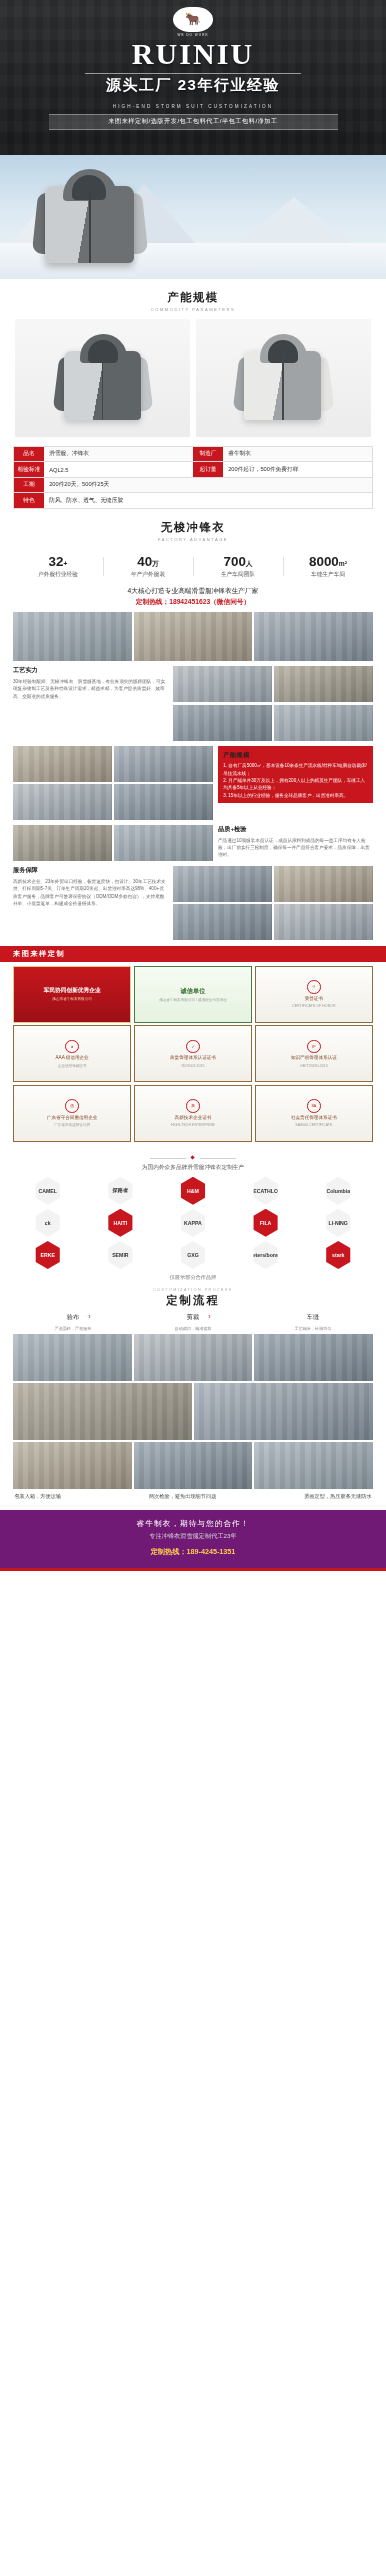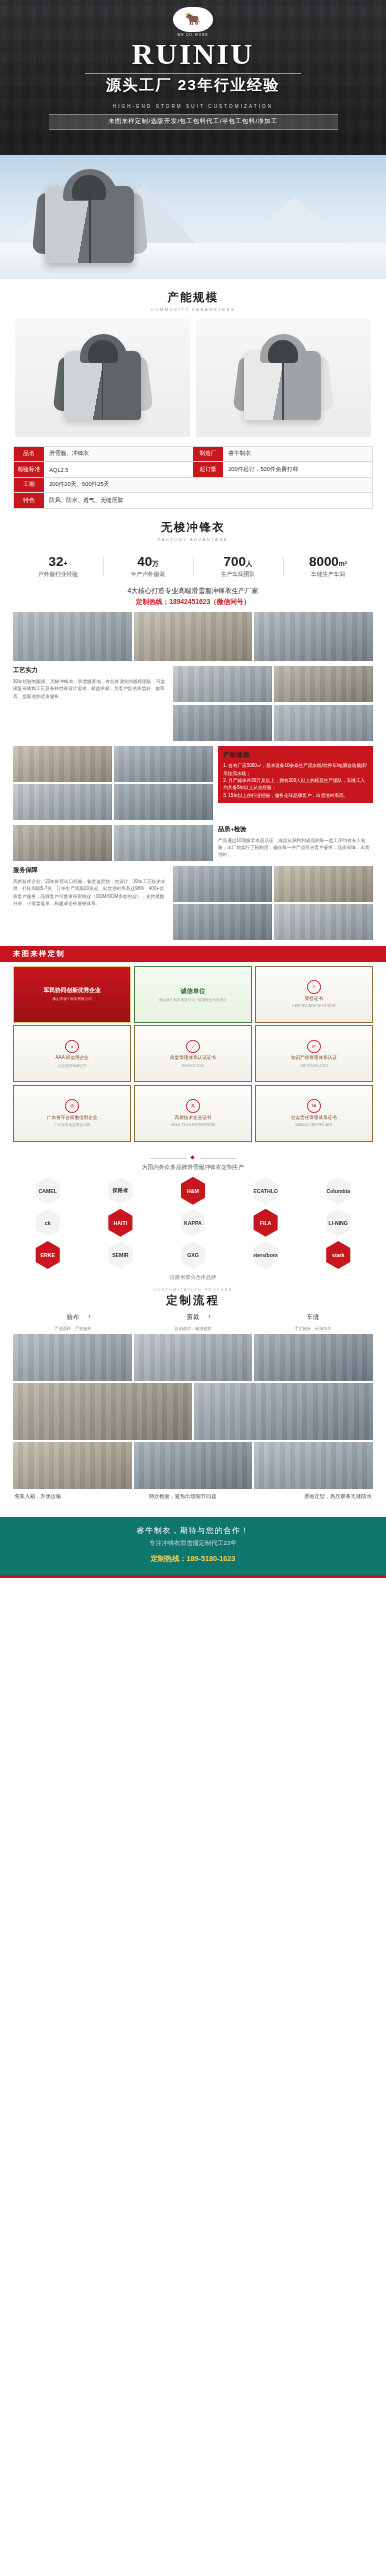--- a/index.html
+++ b/index.html
@@ -221,21 +221,21 @@
   }
   .pnotes { display:flex; justify-content:space-around; margin: 0 13px 3.1px; font-size: 4.1px; color:#888;}
   .procgrid { display:grid; grid-template-columns: repeat(3,1fr); gap:2.1px; padding: 0 13px;}
   .procgrid .ph { height: 47px; }
   .procgrid2 { display:grid; grid-template-columns: repeat(2,1fr); gap:2.1px; padding: 2.1px 13px 0;}
   .procgrid2 .ph { height: 57px; }
   .ptags { display:flex; justify-content:space-between; padding: 4.1px 14.4px 0; font-size: 5.2px; color:#444;}
 
   
   .footer {
-    margin-top: 17px; background:#0f766e; color:#fff; text-align:center; padding: 9.3px 0 11.3px;
+    margin-top: 10px; background:#701a75; color:#fff; text-align:center; padding: 9.3px 0 11.3px;
   }
   .footer .f1 { font-size: 7.7px; letter-spacing: 1px; }
   .footer .f2 { font-size: 6.2px; color:#d8d8d8; margin-top: 3.1px; }
   .footer .f3 { font-size: 7.2px; color:#ffcf4d; margin-top: 5.2px; font-weight:bold;}
   .redline { height: 3.1px; background:#c7161d; }
 </style>
 </head>
 <body>
 
 <div class="page">
@@ -549,18 +549,18 @@
 
   <div class="ptags">
     <div>包装入箱，方便运输</div>
     <div>两次检验，避免出现细节问题</div>
     <div>烫画定型，热压胶条无缝防水</div>
   </div>
 
   <div class="footer">
     <div class="f1">睿牛制衣，期待与您的合作！</div>
     <div class="f2">专注冲锋衣滑雪服定制代工23年</div>
-    <div class="f3">定制热线：189-5180-1623</div>
+    <div class="f3">定制热线：189-4245-1351</div>
   </div>
   <div class="redline"></div>
 
 </div>
 
 
 </body></html>

